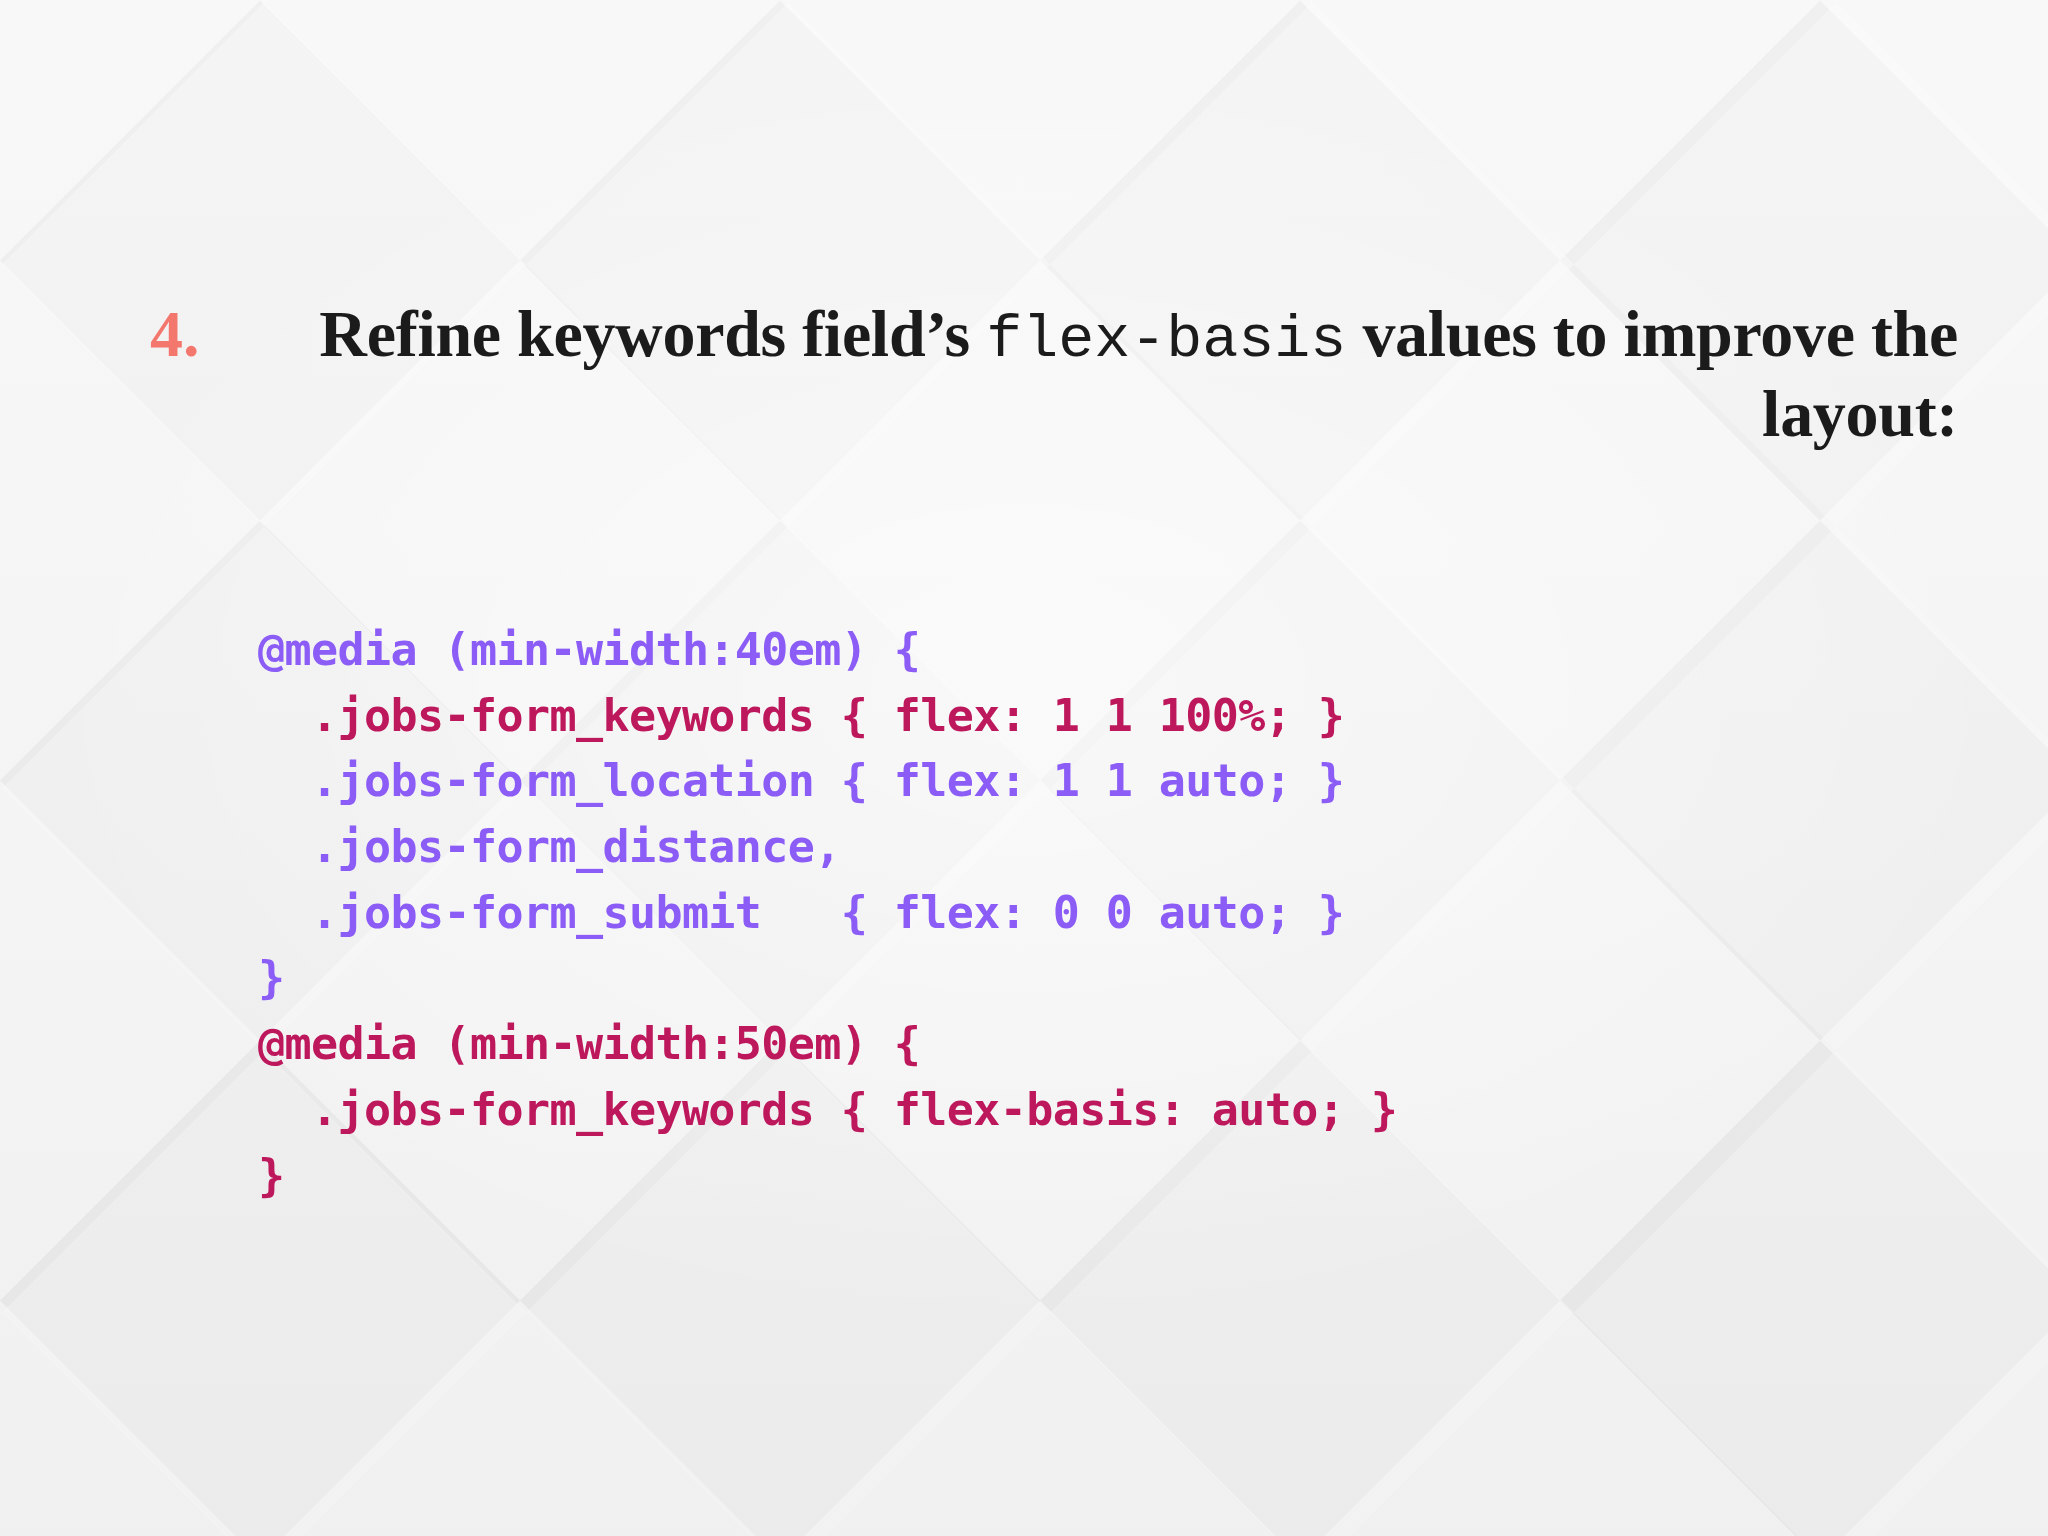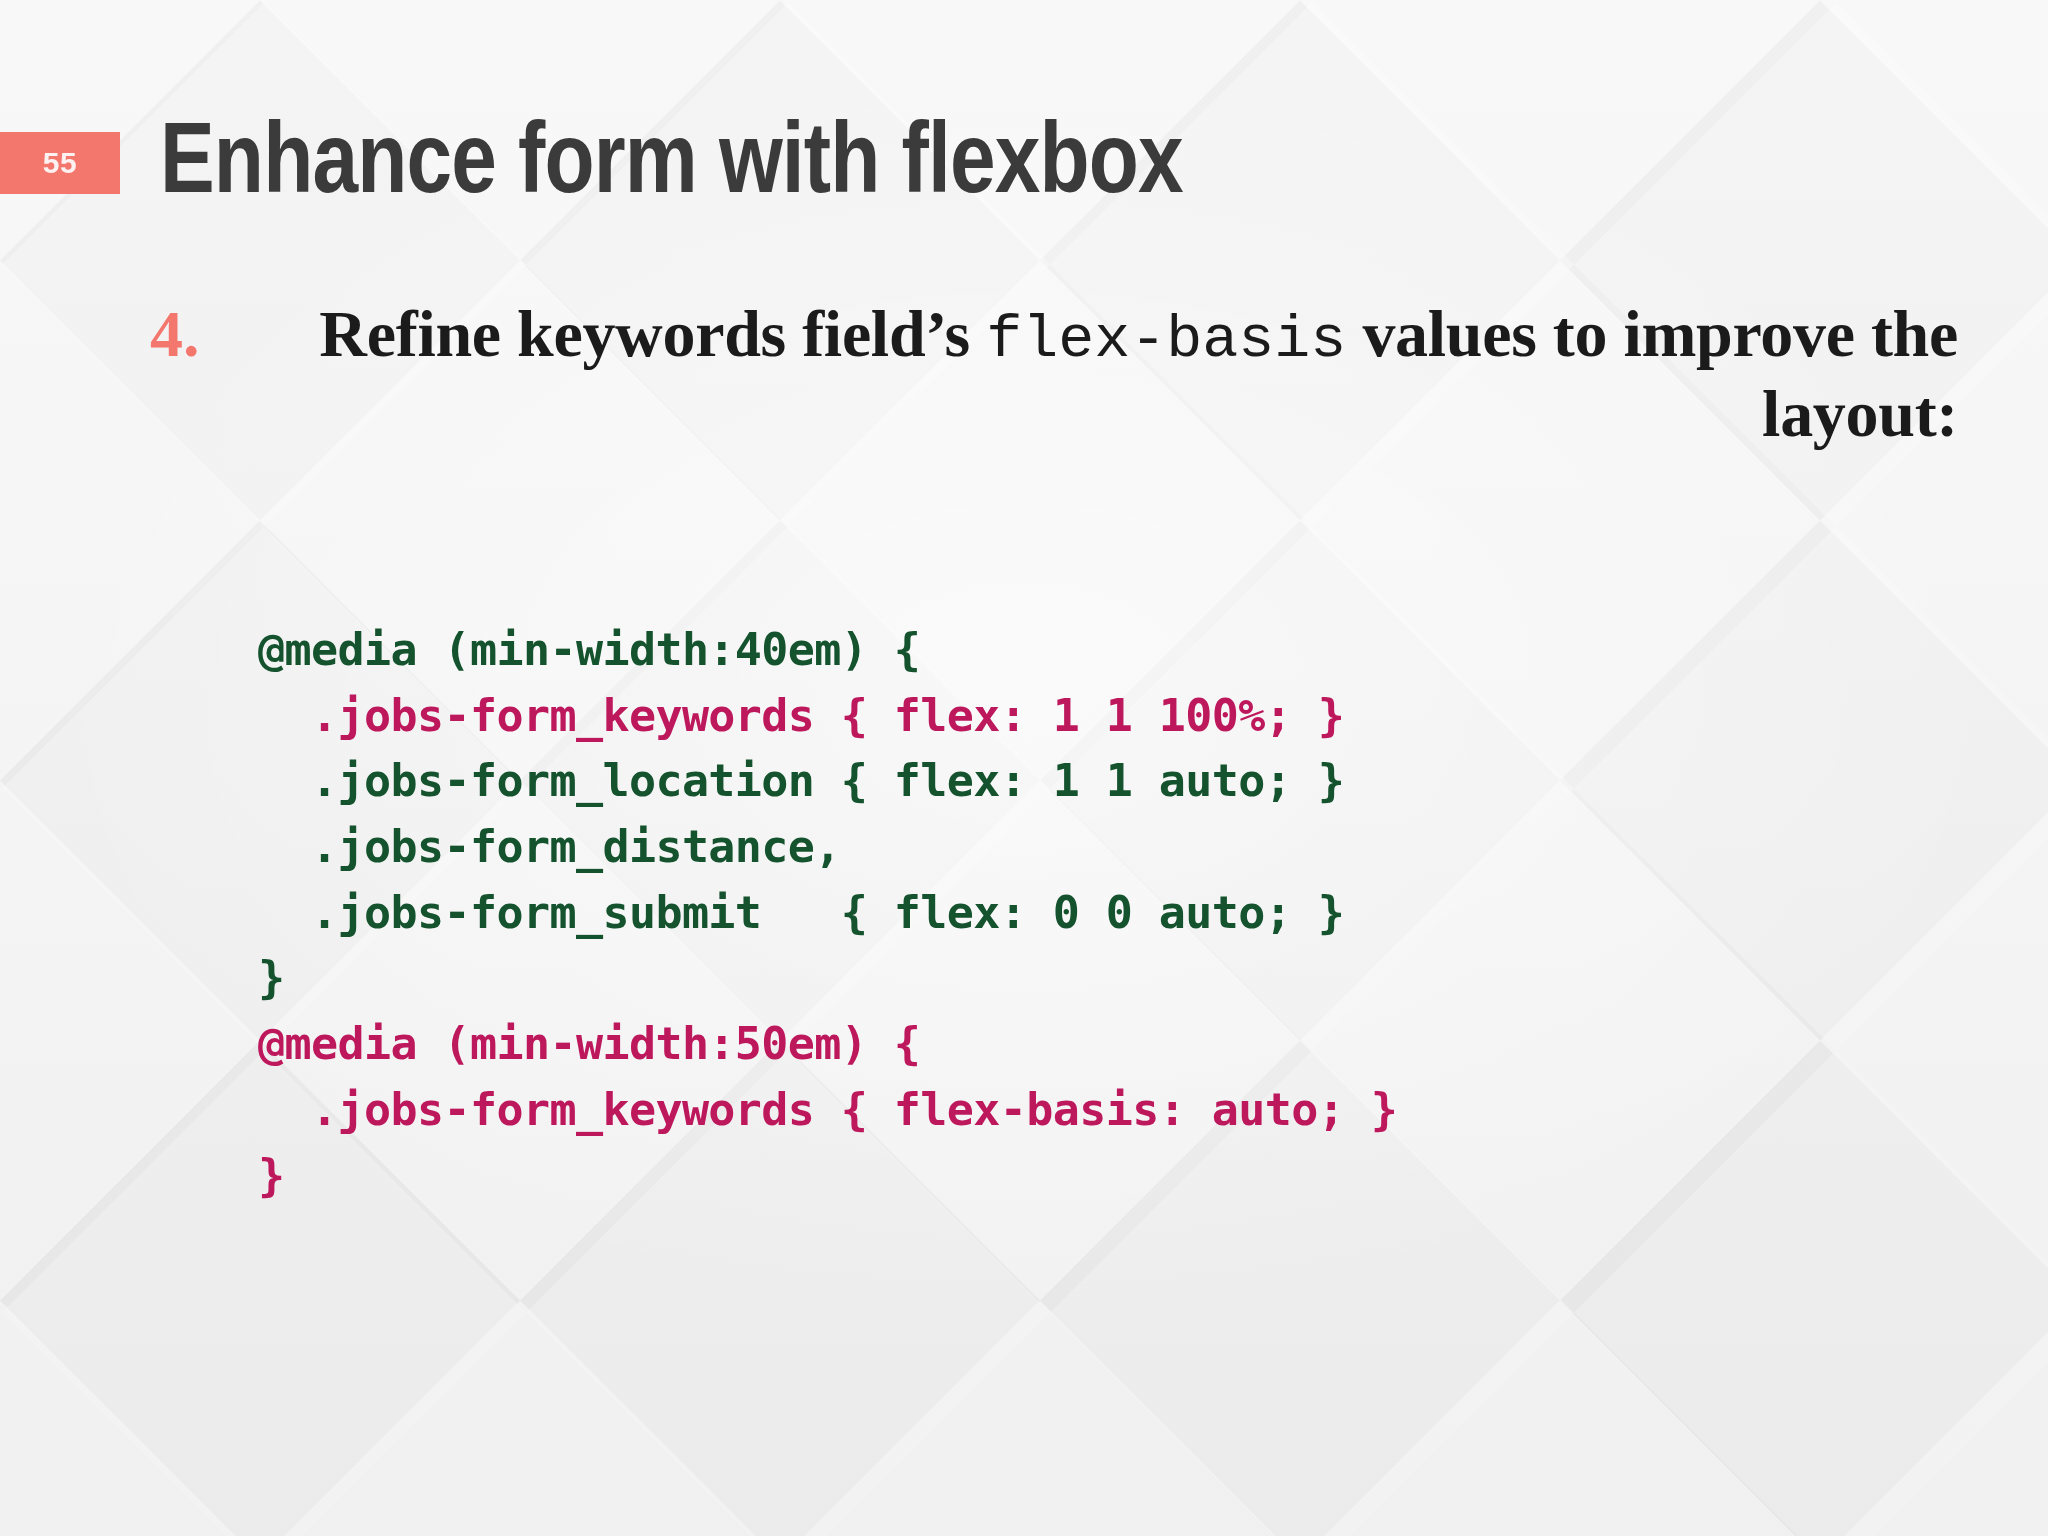--- a/index.html
+++ b/index.html
@@ -124,35 +124,31 @@
     top: 572px;
     left: 258px;
     font-family: "DejaVu Sans Mono", "Liberation Mono", monospace;
     font-weight: bold;
     font-size: 45px;
     line-height: 1.46;
     white-space: pre;
     letter-spacing: -.6px;
   }
   #code-block .ln { display: block; }
-  #code-block .dark { color: #14532d; }
+  #code-block .dark { color: #8b5cf6; }
   #code-block .pink { color: #be185d; }
 </style>
 </head>
 <body>
 
 <div id="slide">
 
   <div id="texture"></div>
   <div id="vignette"></div>
 
-  <div id="header">
-    <div id="page-badge">55</div>
-    <div id="slide-title">Enhance form with flexbox</div>
-  </div>
 
   <div id="content">
 
     <div id="list-block">
       <div id="list-marker">4.</div>
       <div id="list-text"><span>Refine keywords field’s </span><span class="mono">flex-basis</span><span> values to improve the layout:</span></div>
     </div>
 
     <pre id="code-block"><span class="ln dark">@media (min-width:40em) {</span><span class="ln pink">  .jobs-form_keywords { flex: 1 1 100%; }</span><span class="ln dark">  .jobs-form_location { flex: 1 1 auto; }</span><span class="ln dark">  .jobs-form_distance,</span><span class="ln dark">  .jobs-form_submit   { flex: 0 0 auto; }</span><span class="ln dark">}</span><span class="ln pink">@media (min-width:50em) {</span><span class="ln pink">  .jobs-form_keywords { flex-basis: auto; }</span><span class="ln pink">}</span></pre>
 

